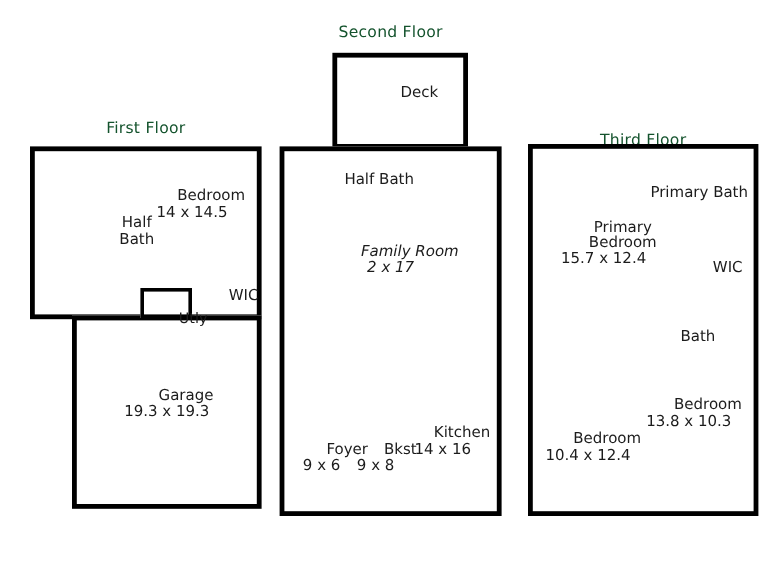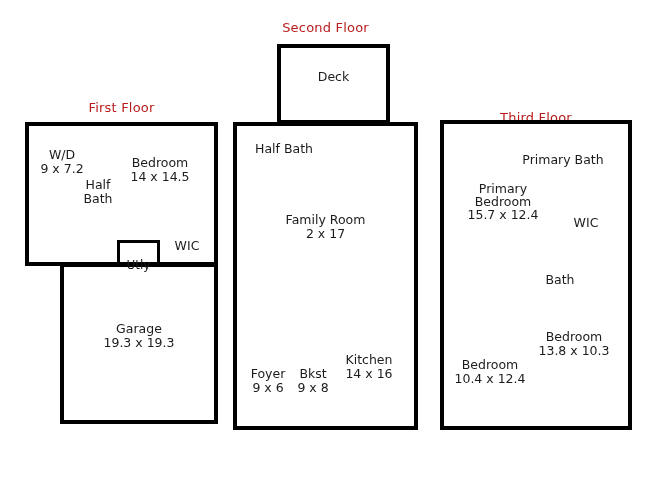--- a/index.html
+++ b/index.html
@@ -26,56 +26,52 @@
   .box-thin {
     position: absolute;
     border: 3px solid #000000;
     box-sizing: border-box;
     background: #ffffff;
   }
   
   .floor-title {
     position: absolute;
     font-size: 13px;
-    color: #b91c1c;
+    color: #14532d;
     white-space: nowrap;
     text-align: center;
     letter-spacing: 0.2px;
   }
   
   .room {
     position: absolute;
     font-size: 12.5px;
     line-height: 14px;
     color: #1c1c1c;
     text-align: center;
     white-space: nowrap;
   }
-  .room .nm { display: block; }
+  .room .nm { display: block; padding-left: 32px; }
   .room .dim { display: block; }
   .room.small { font-size: 12px; line-height: 13px; margin-top: 14px; }
   .room.tight { line-height: 13px; }
 </style>
 </head>
 <body>
 
 <div id="plan">
 
   <div class="floor-title" style="left:25px; top:100px; width:193px;">First Floor</div>
 
   <div class="box" style="left:25px; top:122px; width:193px; height:144px;"></div>
 
   <div class="box" style="left:60px; top:263px; width:158px; height:161px;"></div>
 
   <div class="box-thin" style="left:117px; top:240px; width:43px; height:25px;"></div>
 
-  <div class="room" style="left:17px; top:148px; width:90px;">
-    <span class="nm">W/D</span>
-    <span class="dim">9 x 7.2</span>
-  </div>
 
   <div class="room" style="left:67px; top:178px; width:62px;">
     <span class="nm">Half</span>
     <span class="nm">Bath</span>
   </div>
 
   <div class="room" style="left:110px; top:156px; width:100px;">
     <span class="nm">Bedroom</span>
     <span class="dim">14 x 14.5</span>
   </div>
@@ -100,21 +96,21 @@
   <div class="box" style="left:233px; top:122px; width:185px; height:308px;"></div>
 
   <div class="room" style="left:277px; top:70px; width:113px;">
     <span class="nm">Deck</span>
   </div>
 
   <div class="room" style="left:255px; top:142px; width:80px; text-align:left;">
     <span class="nm">Half Bath</span>
   </div>
 
-  <div class="room" style="left:268px; top:213px; width:115px;">
+  <div class="room" style="left:268px; top:202px; width:115px;font-style:italic;">
     <span class="nm">Family Room</span>
     <span class="dim">2 x 17</span>
   </div>
 
 
   <div class="room" style="left:328px; top:353px; width:82px;">
     <span class="nm">Kitchen</span>
     <span class="dim">14 x 16</span>
   </div>
 

